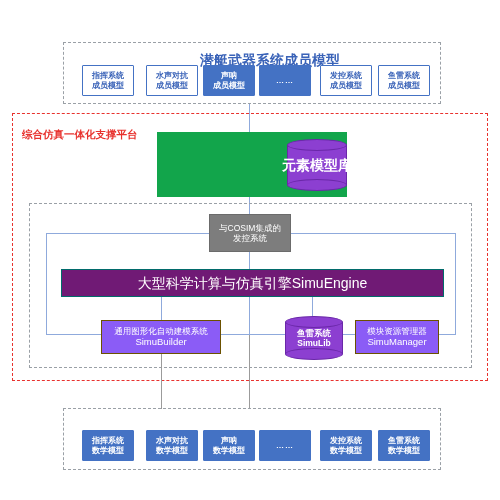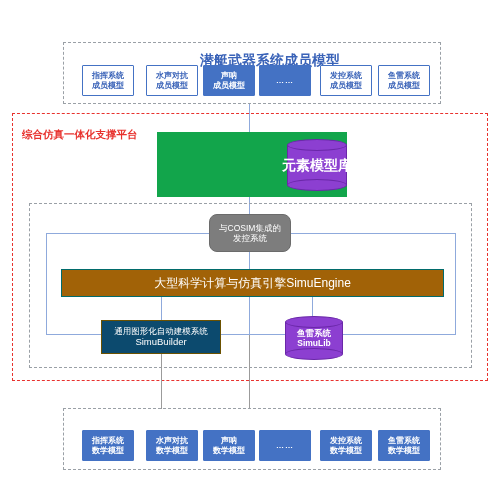--- a/index.html
+++ b/index.html
@@ -132,30 +132,30 @@
   
   .gray-box{
     background:#7d7d7d;
     color:#ffffff;
     font-size:8.5px;
     border:1px solid #6b6b6b;
   }
 
   
   .teal-bar{
-    background:#a16207;
-    color:#ffffff;
-    font-size:12px;
+    background:#701a75;
+    color:#ffffff;
+    font-size:14px;
     border:1px solid #016b6b;
     justify-content:center;
   }
 
   
   .olive{
-    background:#0c4a6e;
+    background:#8b5cf6;
     color:#ffffff;
     border:1px solid #6b5100;
     font-size:8.5px;
   }
   .olive .l2{font-size:9.5px;}
   .sub-blue-frame{
     position:absolute;
     box-sizing:border-box;
     border:1px solid #8faadc;
     background:transparent;
@@ -210,21 +210,21 @@
     <div class="top"></div>
     <div class="txt">元素模型库</div>
   </div>
 
   <div class="ln-v" style="left:249px;top:197px;height:18px;"></div>
 
   <div class="grp-dash" style="left:29px;top:203px;width:443px;height:165px;"></div>
 
   <div class="sub-blue-frame" style="left:46px;top:233px;width:410px;height:102px;"></div>
 
-  <div class="box gray-box" style="left:209px;top:214px;width:82px;height:38px;border-radius:8px;">
+  <div class="box gray-box" style="left:209px;top:214px;width:82px;height:38px;">
     <span class="ln">与COSIM集成的</span>
     <span class="ln">发控系统</span>
   </div>
 
   <div class="ln-v" style="left:249px;top:252px;height:17px;"></div>
 
   <div class="box teal-bar" style="left:61px;top:269px;width:383px;height:28px;">
     <span>大型科学计算与仿真引擎SimuEngine</span>
   </div>
 
@@ -240,20 +240,24 @@
   </div>
 
   <div class="cyl" style="left:285px;top:316px;width:58px;height:44px;font-size:8.5px;font-weight:bold;">
     <div class="body"></div>
     <div class="bot"></div>
     <div class="top"></div>
     <div class="txt">鱼雷系统</div>
     <div class="txt">SimuLib</div>
   </div>
 
+  <div class="box olive" style="left:355px;top:320px;width:84px;height:34px;">
+    <span class="ln">模块资源管理器</span>
+    <span class="ln l2">SimuManager</span>
+  </div>
 
   <div class="ln-gray-v" style="left:161px;top:354px;height:55px;"></div>
   <div class="ln-gray-v" style="left:249px;top:335px;height:74px;"></div>
 
   <div class="grp-dash" style="left:63px;top:408px;width:378px;height:62px;"></div>
 
 
   <div class="box mbox filled" style="left:82px;top:430px;width:52px;height:31px;">
     <span class="ln">指挥系统</span>
     <span class="ln">数学模型</span>

